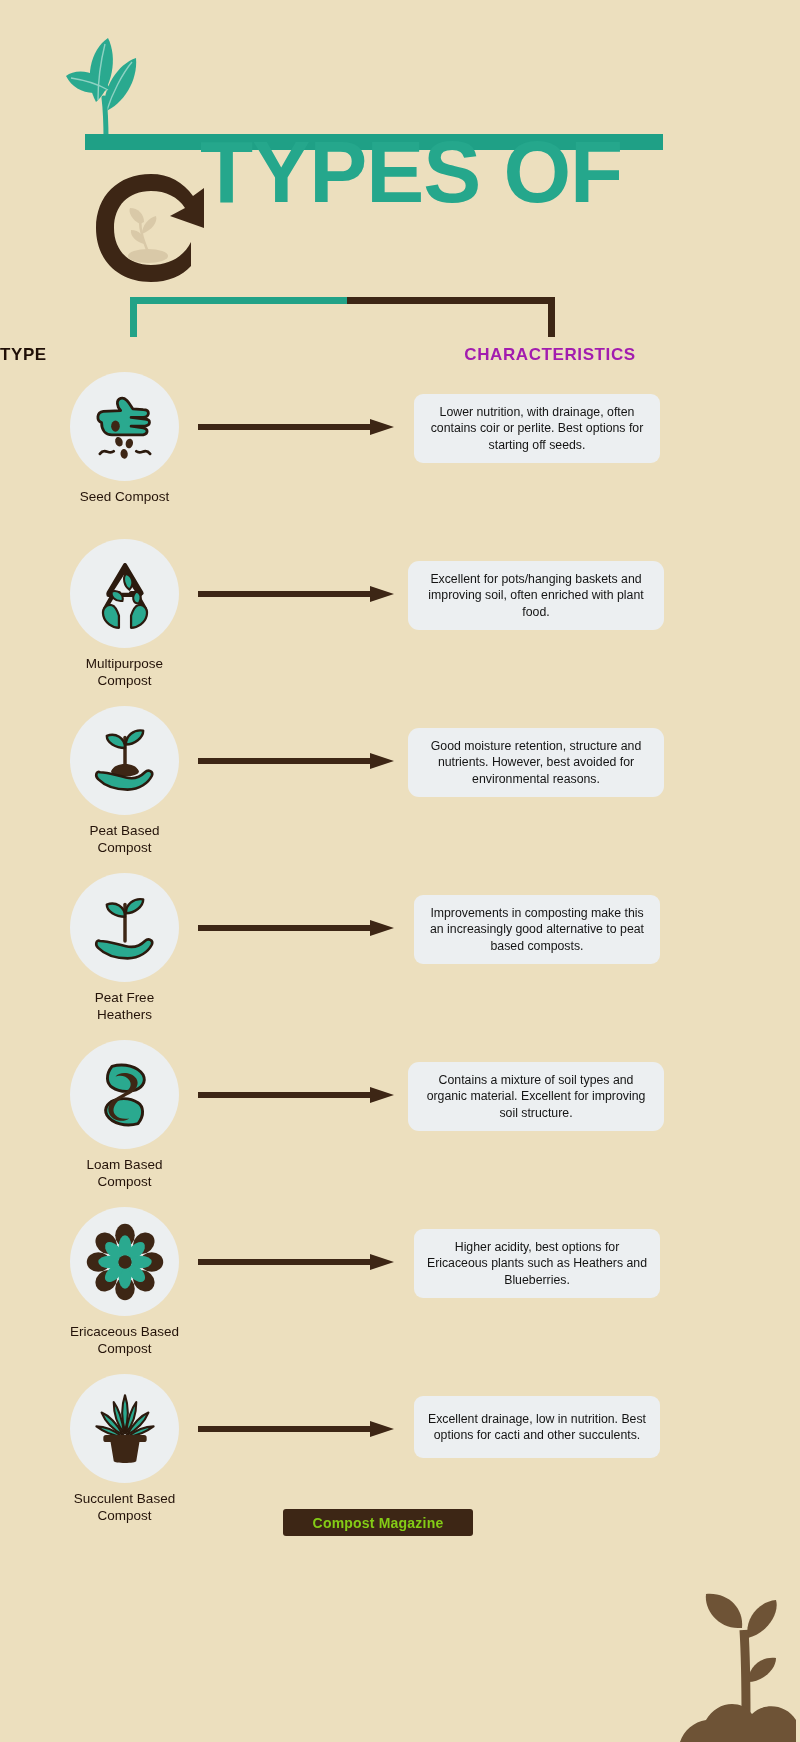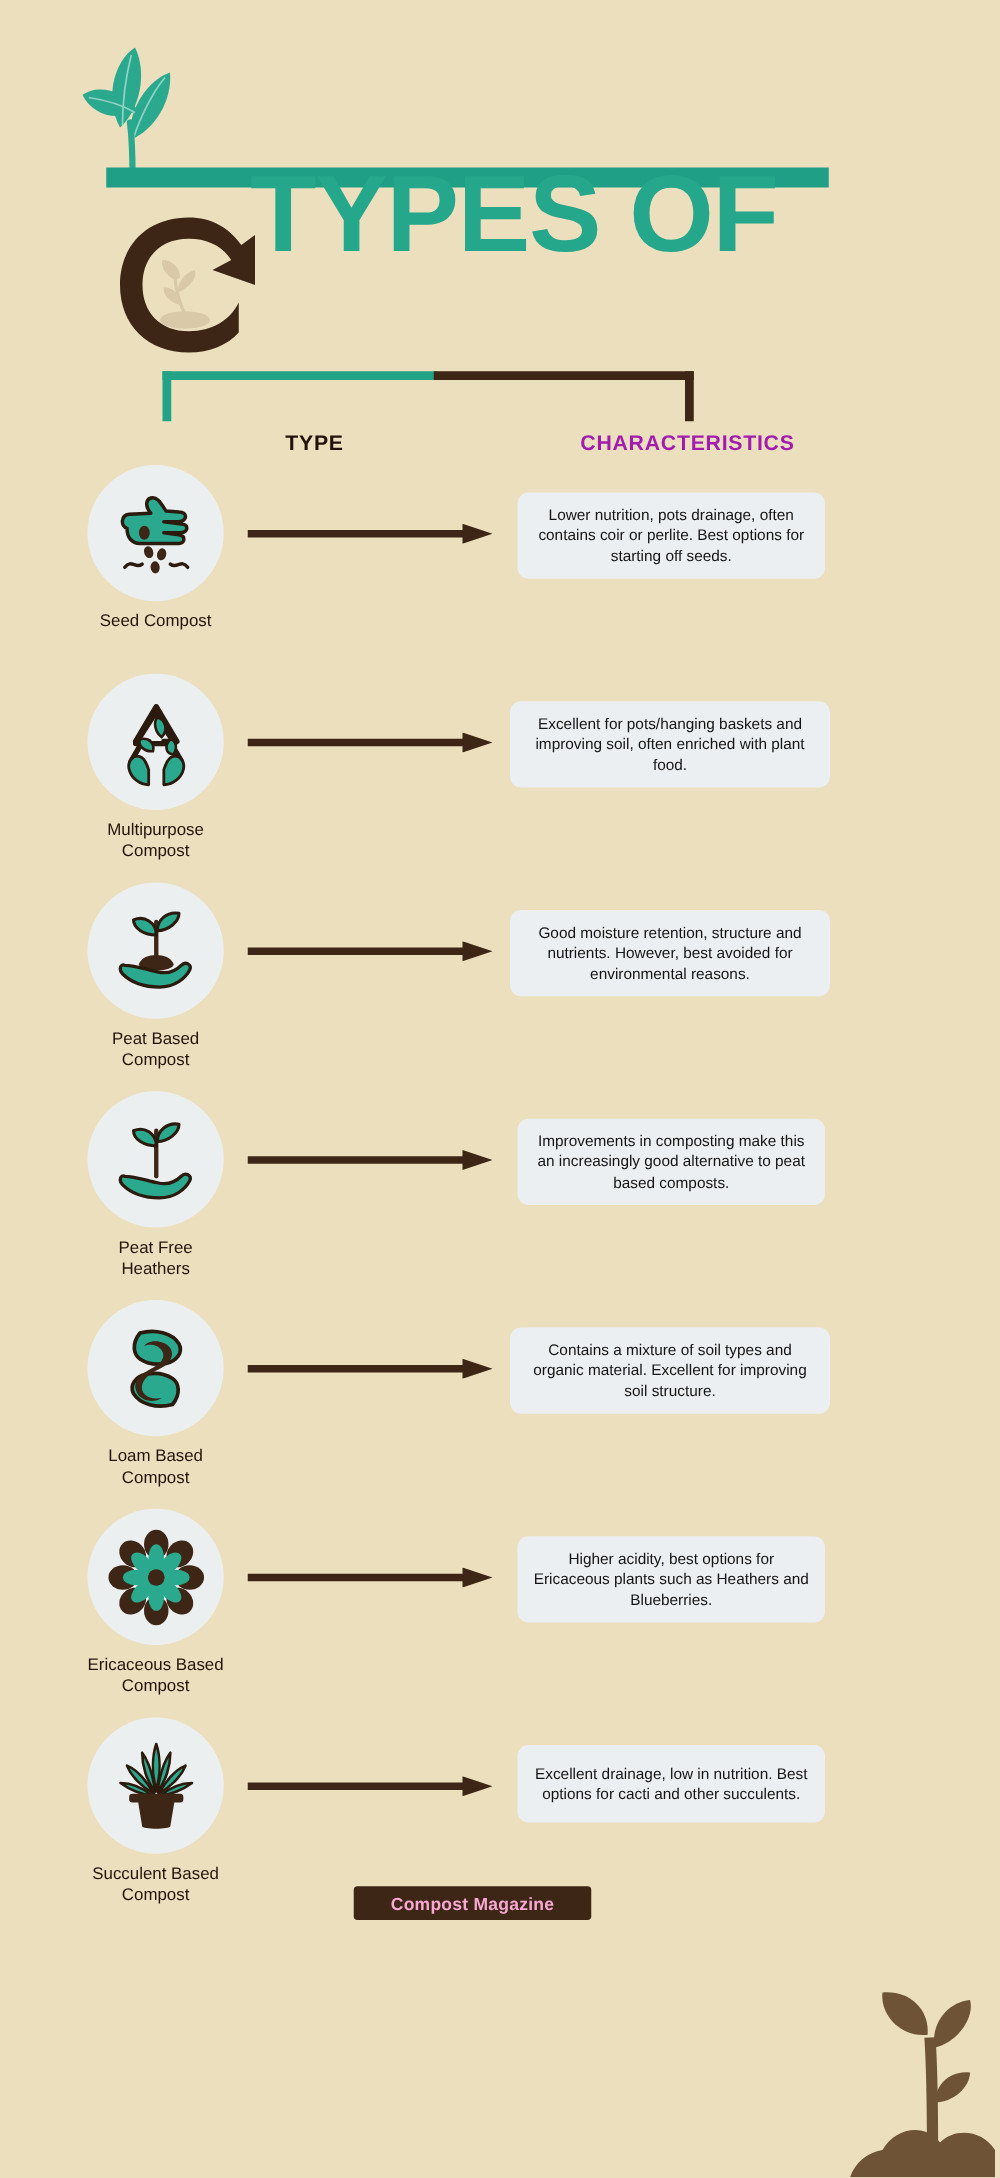--- a/index.html
+++ b/index.html
@@ -84,21 +84,21 @@
   .bracket-h-left  { position:absolute; left:130px;  top:0;  width:220px; height:7px; background:#22a287; }
   .bracket-h-right { position:absolute; left:347px;  top:0;  width:208px; height:7px; background:#3d2615; }
   .bracket-v-left  { position:absolute; left:130px;  top:0;  width:7px;   height:40px; background:#22a287; }
   .bracket-v-right { position:absolute; left:548px;  top:0;  width:7px;   height:40px; background:#3d2615; }
 
   .col-head-type {
     position: absolute;
     left: 0;
     top: 345px;
     width: 275px;
-    text-align: right;
+    text-align: left;
     font-size: 17px;
     font-weight: bold;
     letter-spacing: 0.6px;
     color: #201008;
   }
   .col-head-char {
     position: absolute;
     left: 380px;
     top: 345px;
     width: 340px;
@@ -161,35 +161,35 @@
     border-radius: 9px;
     padding: 10px 10px;
     display: flex;
     align-items: center;
     justify-content: center;
     text-align: center;
     font-size: 12.3px;
     line-height: 1.33;
     color: #141414;
   }
-  .char-box.wide { left: 408px; width: 256px; }
+  .char-box.wide { left: 408px; width: 256px; border-radius: 11px; }
 
   
   .footer-badge {
     position: absolute;
     left: 283px;
     top: 1509px;
     width: 190px;
     height: 27px;
     background: #3d2615;
     border-radius: 3px;
     display: flex;
     align-items: center;
     justify-content: center;
-    color: #f9a8d4;
+    color: #84cc16;
     font-size: 14px;
     font-weight: bold;
     letter-spacing: 0.2px;
   }
 </style>
 </head>
 <body>
 
 <div id="poster">
 
@@ -263,21 +263,21 @@
           </svg>
         </div>
         <div class="type-label">Seed Compost</div>
       </div>
       <div class="arrow">
         <svg viewBox="0 0 196 16" width="196" height="16">
           <line x1="0" y1="8" x2="176" y2="8" stroke="#3d2615" stroke-width="6"></line>
           <polygon points="172,0 196,8 172,16" fill="#3d2615"></polygon>
         </svg>
       </div>
-      <div class="char-box">Lower nutrition, pots drainage, often contains coir or perlite. Best options for starting off seeds.</div>
+      <div class="char-box">Lower nutrition, with drainage, often contains coir or perlite. Best options for starting off seeds.</div>
     </div>
 
     <div class="row">
       <div class="type-cell">
         <div class="icon-disc">
           <svg viewBox="0 0 90 90" width="78" height="78">
             <path d="M45 12 L64 44 L52 44 M45 12 L26 44 L38 44 M30 48 L22 62 M60 48 L68 62" stroke="#2b1a0e" stroke-width="5" fill="none" stroke-linecap="round" stroke-linejoin="round"></path>
             <path d="M44 18 L62 46 L26 46 Z" fill="none" stroke="#2b1a0e" stroke-width="5" stroke-linejoin="round"></path>
             <g fill="#2aa98f" stroke="#2b1a0e" stroke-width="2.4">
               <path d="M46 22 C54 24 56 34 50 40 C44 36 42 26 46 22 Z"></path>

